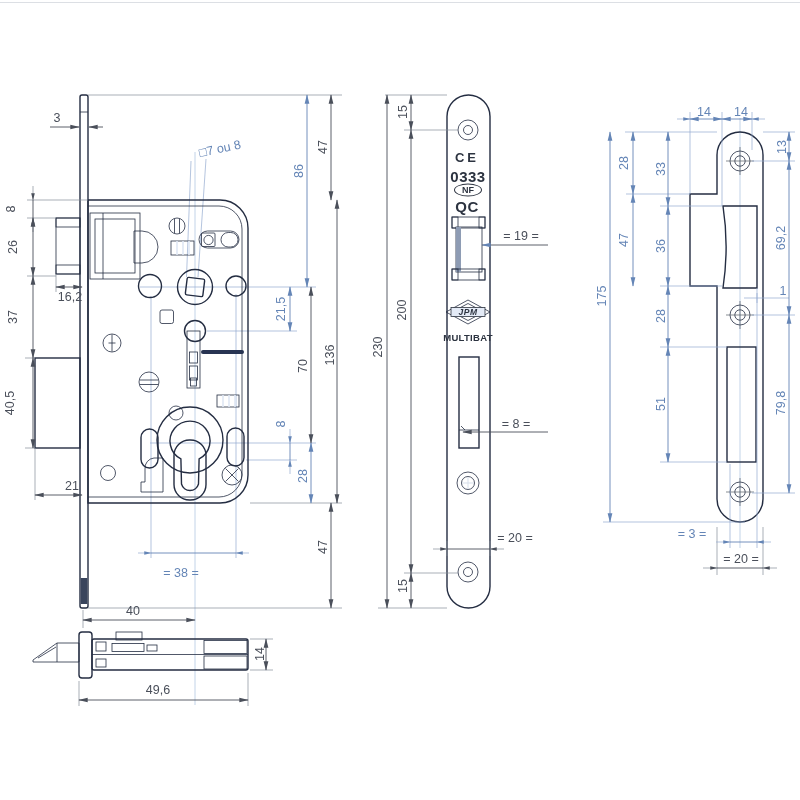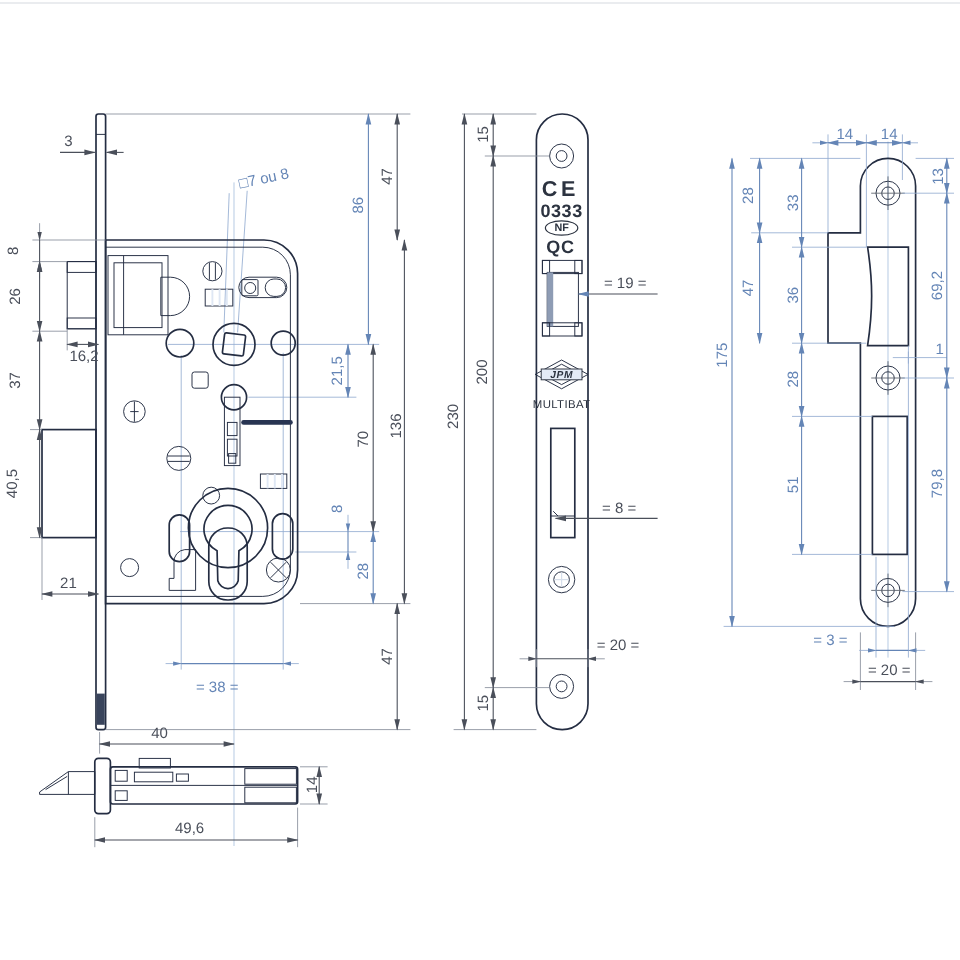--- a/index.html
+++ b/index.html
@@ -4,26 +4,26 @@
 <style>
   html,body{margin:0;padding:0;background:#fff;}
   #canvas{position:relative;width:800px;height:800px;background:#fff;overflow:hidden;
           font-family:"Liberation Sans","DejaVu Sans",sans-serif;}
   #draw{position:absolute;left:0;top:0;}
   .lbl{position:absolute;font-size:12.5px;color:#4a4f5a;white-space:nowrap;line-height:1;
        transform:translate(-50%,-50%);}
   .rot{transform:translate(-50%,-50%) rotate(-90deg);}
   .blu{color:#6485b6;}
   .tilt{transform:translate(-50%,-50%) rotate(-12deg);}
-  .ce{font-size:18px;font-weight:bold;letter-spacing:3px;color:#2c3340;}
+  .ce{font-size:13px;font-weight:bold;letter-spacing:3px;color:#2c3340;}
   .mark{font-size:15px;font-weight:bold;color:#2c3340;letter-spacing:.5px;}
   .nf{font-size:9px;font-weight:bold;color:#2c3340;
       border:1.5px solid #2c3340;border-radius:50%;padding:1px 7px;background:#fff0;}
   .jpm{font-size:8.5px;font-weight:bold;font-style:italic;color:#2c3340;letter-spacing:.5px;}
-  .model{font-size:9.5px;font-weight:normal;color:#2c3340;letter-spacing:.3px;}
+  .model{font-size:9.5px;font-weight:bold;color:#2c3340;letter-spacing:.3px;}
   .topline{position:absolute;left:0;top:2px;width:100%;height:1px;background:#dcdfe4;}
   
   .o{stroke:#242d42;stroke-width:1.4;fill:none;}
   .oi{stroke:#242d42;stroke-width:.8;fill:none;}
   .dl{stroke:#4a4f5a;stroke-width:.9;fill:none;}
   .db{stroke:#6485b6;stroke-width:.9;fill:none;}
   .ex{stroke:#858d9a;stroke-width:.7;fill:none;}
   .eb{stroke:#93abd0;stroke-width:.7;fill:none;}
   .cl{stroke:#b3c8e2;stroke-width:.8;fill:none;}
   .m2{marker-start:url(#ma);marker-end:url(#ma);}
@@ -340,21 +340,21 @@
     <line class="ex ms" x1="763" y1="568" x2="777" y2="568"></line>
   </g>
 </svg>
 
 <span class="lbl" style="left:57px;top:118px">3</span>
 <span class="lbl rot" style="left:11px;top:209px">8</span>
 <span class="lbl rot" style="left:13px;top:247px">26</span>
 <span class="lbl" style="left:70px;top:297px">16,2</span>
 <span class="lbl rot" style="left:13px;top:317px">37</span>
 <span class="lbl rot" style="left:10px;top:403px">40,5</span>
-<span class="lbl" style="left:57px;top:486px">21</span>
+<span class="lbl" style="left:72px;top:486px">21</span>
 <span class="lbl" style="left:133px;top:611px">40</span>
 <span class="lbl rot" style="left:323px;top:147px">47</span>
 <span class="lbl rot blu" style="left:299px;top:171px">86</span>
 <span class="lbl tilt blu" style="left:220px;top:149px">□7 ou 8</span>
 <span class="lbl rot blu" style="left:281px;top:309px">21,5</span>
 <span class="lbl rot" style="left:303px;top:366px">70</span>
 <span class="lbl rot" style="left:330px;top:355px">136</span>
 <span class="lbl rot blu" style="left:281px;top:424px">8</span>
 <span class="lbl rot blu" style="left:303px;top:476px">28</span>
 <span class="lbl blu" style="left:181px;top:573px">= 38 =</span>

